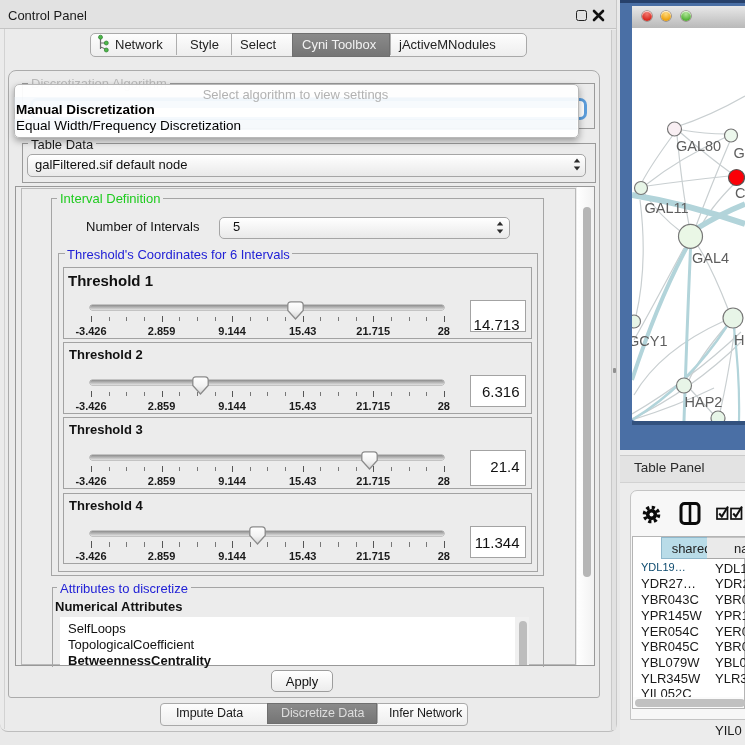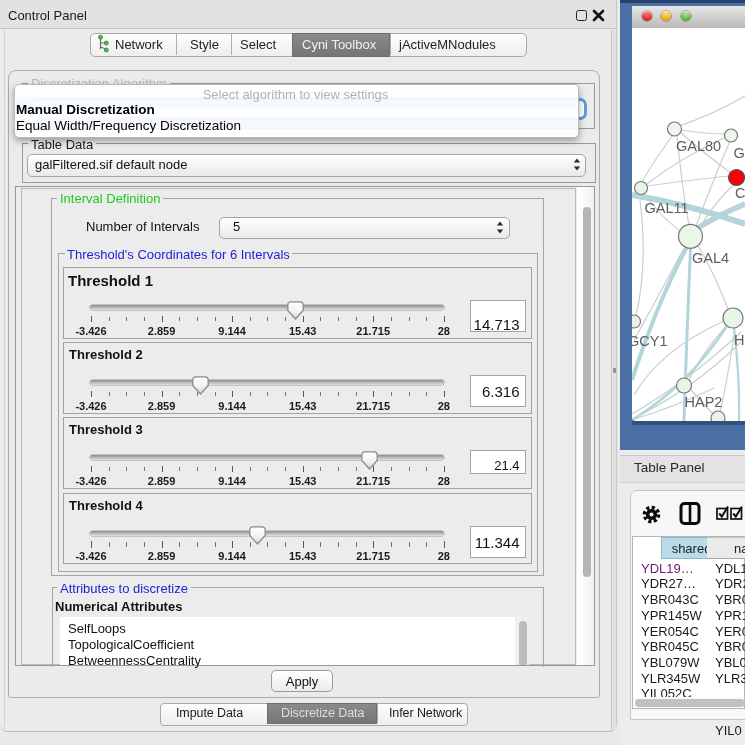--- a/index.html
+++ b/index.html
@@ -173,21 +173,21 @@
 <svg class="abs" style="left:361.0px;top:450.9px" width="17" height="19" viewBox="0 0 17 19">
     <defs>
       <linearGradient id="g417" x1="0" y1="0" x2="0" y2="1">
         <stop offset="0" stop-color="#ffffff"></stop>
         <stop offset="0.55" stop-color="#f2f2f2"></stop>
         <stop offset="1" stop-color="#d5d5d5"></stop>
       </linearGradient>
     </defs>
     <path d="M4 0.8 L13 0.8 Q16.2 0.8 16.2 4 L16.2 9.5 L8.5 18 L0.8 9.5 L0.8 4 Q0.8 0.8 4 0.8 Z" fill="url(#g417)" stroke="#8a8a8a" stroke-width="1.3"></path>
   </svg>
-<div class="abs" style="left:469.5px;top:450.4px;width:56px;height:24px;background:#fff;border:1px solid #a3a3a3;box-sizing:border-box;font-size:13px;color:#111;text-align:right;padding:7px 5px 0 0;">21.4</div>
+<div class="abs" style="left:469.5px;top:450.4px;width:56px;height:36px;background:#fff;border:1px solid #a3a3a3;box-sizing:border-box;font-size:15px;color:#111;text-align:right;padding:7px 5px 0 0;">21.4</div>
 <div class="abs" style="left:63px;top:492.6px;width:469px;height:71.5px;border:1px solid #a2a2a2;box-sizing:border-box;"></div>
 <div class="abs" style="left:69px;top:497.6px;font-size:13px;font-weight:bold;color:#111;">Threshold 4</div>
 <div class="abs" style="left:90px;top:530.6px;width:354px;height:5px;background:linear-gradient(#8d8d8d,#e2e2e2);border-radius:3px;box-shadow:0 0 0 0.5px #9a9a9a;"></div>
 <div class="abs" style="left:91.0px;top:541.1px;width:1px;height:6.5px;background:#555;"></div>
 <div class="abs" style="left:108.6px;top:542.1px;width:1px;height:4.5px;background:#777;"></div>
 <div class="abs" style="left:126.3px;top:542.1px;width:1px;height:4.5px;background:#777;"></div>
 <div class="abs" style="left:143.9px;top:542.1px;width:1px;height:4.5px;background:#777;"></div>
 <div class="abs" style="left:61.0px;top:550.1px;width:60px;text-align:center;font-size:11px;font-weight:bold;color:#1a1a1a;">-3.426</div>
 <div class="abs" style="left:161.6px;top:541.1px;width:1px;height:6.5px;background:#555;"></div>
 <div class="abs" style="left:179.2px;top:542.1px;width:1px;height:4.5px;background:#777;"></div>
@@ -223,21 +223,21 @@
   </svg>
 <div class="abs" style="left:469.5px;top:525.6px;width:56px;height:32px;background:#fff;border:1px solid #a3a3a3;box-sizing:border-box;font-size:15px;color:#111;text-align:right;padding:7px 5px 0 0;">11.344</div>
 <div class="abs" style="left:52px;top:587px;width:490px;height:79px;border:1px solid #a5a5a5;border-bottom:none;"></div>
 <div class="abs" style="left:57px;top:581px;background:#ececec;padding:0 3px;font-size:13px;color:#2222d6;">Attributes to discretize</div>
 <div class="abs" style="left:55px;top:599px;font-size:13px;font-weight:bold;color:#111;">Numerical Attributes</div>
 <div class="abs" style="left:60px;top:617px;width:455px;height:48px;background:#fff;"></div>
 <div class="abs" style="left:515px;top:617px;width:14px;height:48px;background:#f0f0f0;"></div>
 <div class="abs" style="left:519px;top:621px;width:8px;height:44px;background:#bdbdbd;border-radius:4px 4px 0 0;"></div>
 <div class="abs" style="left:68px;top:620.5px;font-size:13px;color:#111;">SelfLoops</div>
 <div class="abs" style="left:68px;top:636.5px;font-size:13px;color:#111;">TopologicalCoefficient</div>
-<div class="abs" style="left:68px;top:652.5px;font-size:13px;color:#111;">BetweennessCentrality</div>
+<div class="abs" style="left:68px;top:652.5px;font-size:13px;color:#111;font-weight:bold;">BetweennessCentrality</div>
 <div class="abs" style="left:271px;top:670px;width:62px;height:22px;background:linear-gradient(#ffffff,#ececec);border:1px solid #9d9d9d;border-radius:5px;box-sizing:border-box;text-align:center;font-size:13px;color:#111;padding-top:3px;">Apply</div>
 <div class="abs" style="left:160px;top:702.5px;width:306px;height:21px;background:linear-gradient(#fdfdfd,#eeeeee);border:1px solid #a9a9a9;border-radius:4px;"></div>
 <div class="abs" style="left:267px;top:702.5px;width:110px;height:21px;background:linear-gradient(#8a8a8a,#757575);border:1px solid #6f6f6f;box-sizing:border-box;"></div>
 <div class="abs" style="left:377px;top:703.5px;width:1px;height:19px;background:#aeaeae;"></div>
 <div class="abs" style="left:176px;top:706px;font-size:12.5px;letter-spacing:-0.1px;color:#1a1a1a;">Impute Data</div>
 <div class="abs" style="left:281px;top:706px;font-size:12.5px;letter-spacing:-0.1px;color:#dedede;">Discretize Data</div>
 <div class="abs" style="left:389px;top:706px;font-size:12.5px;letter-spacing:-0.1px;color:#1a1a1a;">Infer Network</div>
 <div class="abs" style="left:611px;top:30px;width:1px;height:700px;background:#c9c9c9;"></div>
 <div class="abs" style="left:612px;top:30px;width:4px;height:700px;background:#e2e2e2;"></div>
 <div class="abs" style="left:613px;top:368px;width:3px;height:5px;background:#909090;border-radius:1px;"></div>
@@ -319,21 +319,21 @@
 <rect x="1" y="3.5" width="10.5" height="10.5" fill="none" stroke="#111" stroke-width="1.7"></rect>
 <path d="M3.2 8.5 L5.8 11.5 L12 1.5" stroke="#111" stroke-width="2" fill="none"></path>
 </svg>
 <svg class="abs" style="left:730px;top:505px" width="14" height="15" viewBox="0 0 14 15">
 <rect x="1" y="3.5" width="10.5" height="10.5" fill="none" stroke="#111" stroke-width="1.7"></rect>
 <path d="M3.2 8.5 L5.8 11.5 L12 1.5" stroke="#111" stroke-width="2" fill="none"></path>
 </svg>
 <div class="abs" style="left:632px;top:536px;width:113px;height:173px;background:#fff;border:1px solid #b5b5b5;box-sizing:border-box;"></div>
 <div class="abs" style="left:633px;top:537px;width:74px;height:22px;background:#b9dce8;border:1px solid #8fb8cc;box-sizing:border-box;text-align:center;font-size:13px;color:#222;padding-top:3px;margin-left:28px;">shared…</div>
 <div class="abs" style="left:707px;top:537px;width:38px;height:22px;background:#eaeaea;border-top:1px solid #c2c2c2;border-bottom:1px solid #a8a8a8;box-sizing:border-box;font-size:13px;color:#222;padding:3px 0 0 27px;overflow:hidden;">na</div>
-<div class="abs" style="left:641px;top:560.7px;font-size:13px;color:#701a75;text-align:center;">YDL19…</div>
+<div class="abs" style="left:641px;top:560.7px;font-size:11px;color:#0c4a6e;text-align:center;">YDL19…</div>
 <div class="abs" style="left:715px;top:560.7px;font-size:13px;color:#1a1a1a;">YDL1</div>
 <div class="abs" style="left:641px;top:576.4px;font-size:13px;color:#1a1a1a;">YDR27…</div>
 <div class="abs" style="left:715px;top:576.4px;font-size:13px;color:#1a1a1a;">YDR2</div>
 <div class="abs" style="left:641px;top:592.1px;font-size:13px;color:#1a1a1a;">YBR043C</div>
 <div class="abs" style="left:715px;top:592.1px;font-size:13px;color:#1a1a1a;">YBR0</div>
 <div class="abs" style="left:641px;top:607.8px;font-size:13px;color:#1a1a1a;">YPR145W</div>
 <div class="abs" style="left:715px;top:607.8px;font-size:13px;color:#1a1a1a;">YPR1</div>
 <div class="abs" style="left:641px;top:623.5px;font-size:13px;color:#1a1a1a;">YER054C</div>
 <div class="abs" style="left:715px;top:623.5px;font-size:13px;color:#1a1a1a;">YER0</div>
 <div class="abs" style="left:641px;top:639.2px;font-size:13px;color:#1a1a1a;">YBR045C</div>

